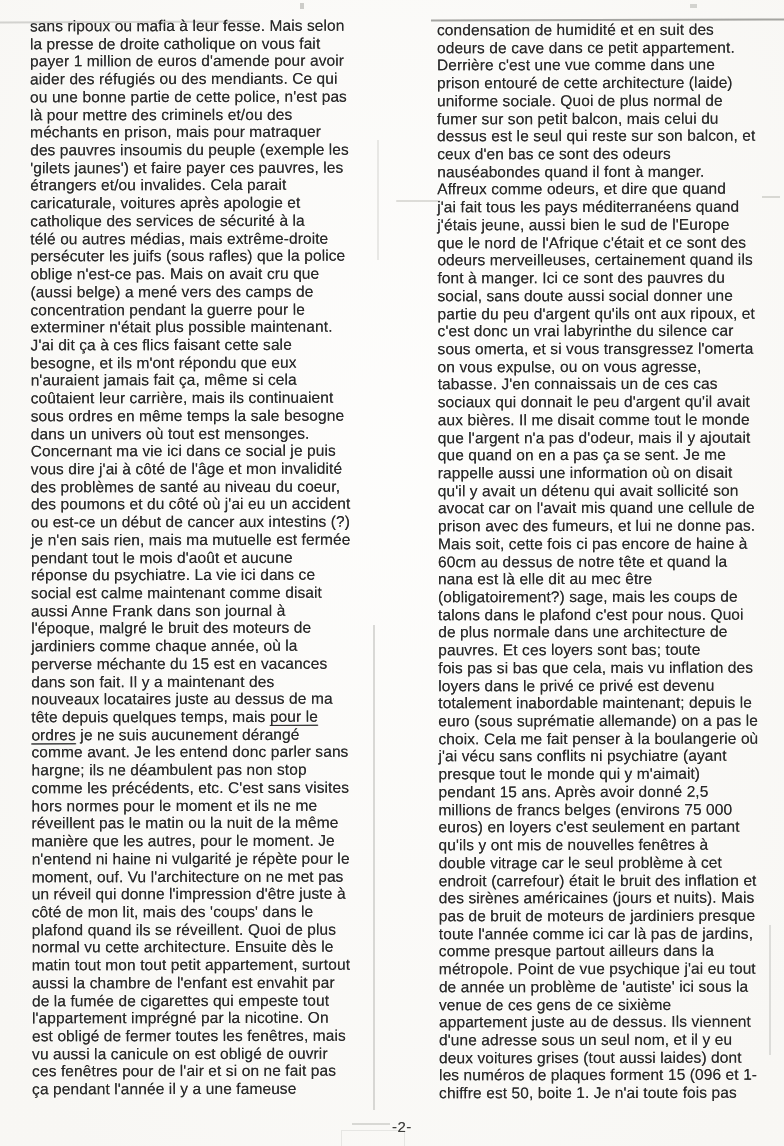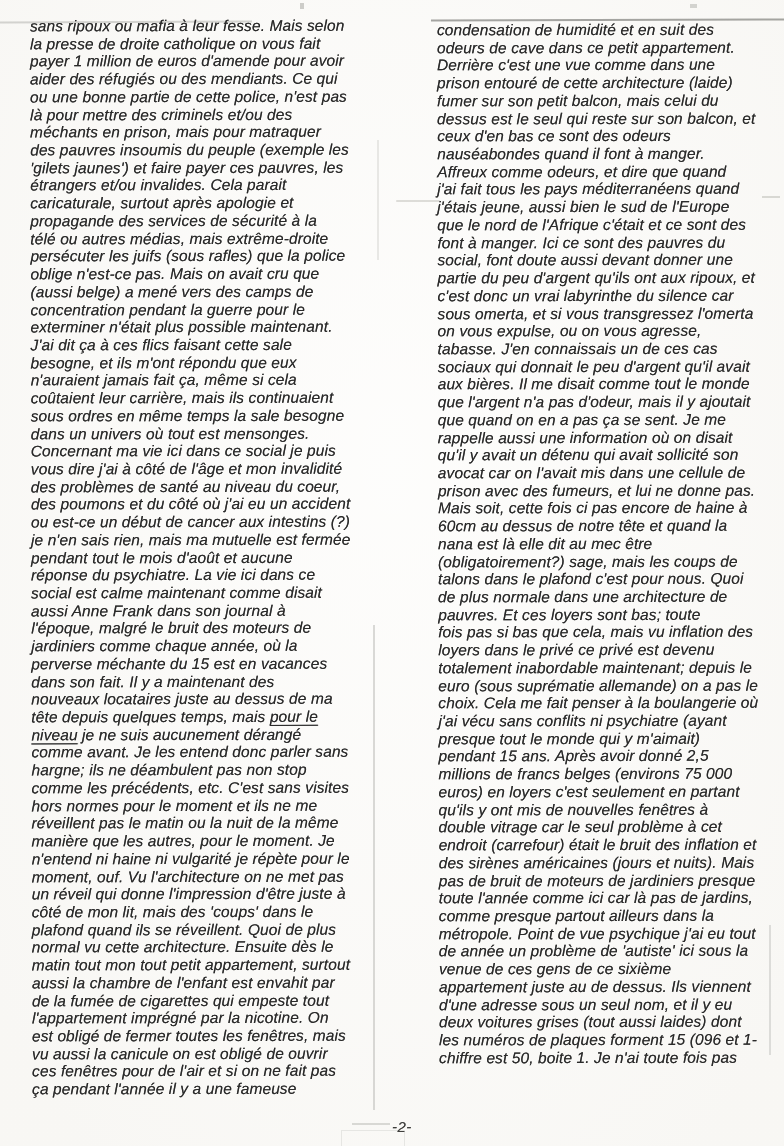--- a/index.html
+++ b/index.html
@@ -13,21 +13,20 @@
     background:var(--paper);
     position:relative;
     overflow:hidden;
     font-family:"Liberation Sans","DejaVu Sans",sans-serif;
   }
   .page{
     position:absolute;inset:0;
     background:
       radial-gradient(ellipse at 50% 40%, rgba(255,255,255,0.6), rgba(0,0,0,0.012) 90%),
       var(--paper);
-    font-style: italic;
   }
   .column{
     position:absolute;
     color:var(--ink);
     font-size:15.5px;
     line-height:17.72px;
     letter-spacing:0.1px;
     white-space:nowrap;
     text-shadow:0 0 0.6px rgba(35,35,35,0.7);
     transform:rotate(-0.12deg);
@@ -83,22 +82,22 @@
       <div class="line"><span>sans ripoux ou mafia à leur fesse. Mais selon</span></div>
       <div class="line"><span>la presse de droite catholique on vous fait</span></div>
       <div class="line"><span>payer 1 million de euros d'amende pour avoir</span></div>
       <div class="line"><span>aider des réfugiés ou des mendiants. Ce qui</span></div>
       <div class="line"><span>ou une bonne partie de cette police, n'est pas</span></div>
       <div class="line"><span>là pour mettre des criminels et/ou des</span></div>
       <div class="line"><span>méchants en prison, mais pour matraquer</span></div>
       <div class="line"><span>des pauvres insoumis du peuple (exemple les</span></div>
       <div class="line"><span>'gilets jaunes') et faire payer ces pauvres, les</span></div>
       <div class="line"><span>étrangers et/ou invalides. Cela parait</span></div>
-      <div class="line"><span>caricaturale, surtout après apologie et</span></div>
-      <div class="line"><span>propagande des services de sécurité à la</span></div>
+      <div class="line"><span>caricaturale, voitures après apologie et</span></div>
+      <div class="line"><span>catholique des services de sécurité à la</span></div>
       <div class="line"><span>télé ou autres médias, mais extrême-droite</span></div>
       <div class="line"><span>persécuter les juifs (sous rafles) que la police</span></div>
       <div class="line"><span>oblige n'est-ce pas. Mais on avait cru que</span></div>
       <div class="line"><span>(aussi belge) a mené vers des camps de</span></div>
       <div class="line"><span>concentration pendant la guerre pour le</span></div>
       <div class="line"><span>exterminer n'était plus possible maintenant.</span></div>
       <div class="line"><span>J'ai dit ça à ces flics faisant cette sale</span></div>
       <div class="line"><span>besogne, et ils m'ont répondu que eux</span></div>
       <div class="line"><span>n'auraient jamais fait ça, même si cela</span></div>
       <div class="line"><span>coûtaient leur carrière, mais ils continuaient</span></div>
@@ -113,21 +112,21 @@
       <div class="line"><span>pendant tout le mois d'août et aucune</span></div>
       <div class="line"><span>réponse du psychiatre. La vie ici dans ce</span></div>
       <div class="line"><span>social est calme maintenant comme disait</span></div>
       <div class="line"><span>aussi Anne Frank dans son journal à</span></div>
       <div class="line"><span>l'époque, malgré le bruit des moteurs de</span></div>
       <div class="line"><span>jardiniers comme chaque année, où la</span></div>
       <div class="line"><span>perverse méchante du 15 est en vacances</span></div>
       <div class="line"><span>dans son fait. Il y a maintenant des</span></div>
       <div class="line"><span>nouveaux locataires juste au dessus de ma</span></div>
       <div class="line"><span>tête depuis quelques temps, mais </span><span class="underlined">pour le</span></div>
-      <div class="line"><span class="underlined">niveau</span><span> je ne suis aucunement dérangé</span></div>
+      <div class="line"><span class="underlined">ordres</span><span> je ne suis aucunement dérangé</span></div>
       <div class="line"><span>comme avant. Je les entend donc parler sans</span></div>
       <div class="line"><span>hargne; ils ne déambulent pas non stop</span></div>
       <div class="line"><span>comme les précédents, etc. C'est sans visites</span></div>
       <div class="line"><span>hors normes pour le moment et ils ne me</span></div>
       <div class="line"><span>réveillent pas le matin ou la nuit de la même</span></div>
       <div class="line"><span>manière que les autres, pour le moment. Je</span></div>
       <div class="line"><span>n'entend ni haine ni vulgarité je répète pour le</span></div>
       <div class="line"><span>moment, ouf. Vu l'architecture on ne met pas</span></div>
       <div class="line"><span>un réveil qui donne l'impression d'être juste à</span></div>
       <div class="line"><span>côté de mon lit, mais des 'coups' dans le</span></div>
@@ -141,42 +140,44 @@
       <div class="line"><span>vu aussi la canicule on est obligé de ouvrir</span></div>
       <div class="line"><span>ces fenêtres pour de l'air et si on ne fait pas</span></div>
       <div class="line"><span>ça pendant l'année il y a une fameuse</span></div>
     </div>
 
   <div class="column right">
       <div class="line"><span>condensation de humidité et en suit des</span></div>
       <div class="line"><span>odeurs de cave dans ce petit appartement.</span></div>
       <div class="line"><span>Derrière c'est une vue comme dans une</span></div>
       <div class="line"><span>prison entouré de cette architecture (laide)</span></div>
+      <div class="line"><span>uniforme sociale. Quoi de plus normal de</span></div>
       <div class="line"><span>fumer sur son petit balcon, mais celui du</span></div>
       <div class="line"><span>dessus est le seul qui reste sur son balcon, et</span></div>
       <div class="line"><span>ceux d'en bas ce sont des odeurs</span></div>
       <div class="line"><span>nauséabondes quand il font à manger.</span></div>
       <div class="line"><span>Affreux comme odeurs, et dire que quand</span></div>
       <div class="line"><span>j'ai fait tous les pays méditerranéens quand</span></div>
       <div class="line"><span>j'étais jeune, aussi bien le sud de l'Europe</span></div>
       <div class="line"><span>que le nord de l'Afrique c'était et ce sont des</span></div>
+      <div class="line"><span>odeurs merveilleuses, certainement quand ils</span></div>
       <div class="line"><span>font à manger. Ici ce sont des pauvres du</span></div>
-      <div class="line"><span>social, font doute aussi devant donner une</span></div>
+      <div class="line"><span>social, sans doute aussi social donner une</span></div>
       <div class="line"><span>partie du peu d'argent qu'ils ont aux ripoux, et</span></div>
       <div class="line"><span>c'est donc un vrai labyrinthe du silence car</span></div>
       <div class="line"><span>sous omerta, et si vous transgressez l'omerta</span></div>
       <div class="line"><span>on vous expulse, ou on vous agresse,</span></div>
       <div class="line"><span>tabasse. J'en connaissais un de ces cas</span></div>
       <div class="line"><span>sociaux qui donnait le peu d'argent qu'il avait</span></div>
       <div class="line"><span>aux bières. Il me disait comme tout le monde</span></div>
       <div class="line"><span>que l'argent n'a pas d'odeur, mais il y ajoutait</span></div>
       <div class="line"><span>que quand on en a pas ça se sent. Je me</span></div>
       <div class="line"><span>rappelle aussi une information où on disait</span></div>
       <div class="line"><span>qu'il y avait un détenu qui avait sollicité son</span></div>
-      <div class="line"><span>avocat car on l'avait mis dans une cellule de</span></div>
+      <div class="line"><span>avocat car on l'avait mis quand une cellule de</span></div>
       <div class="line"><span>prison avec des fumeurs, et lui ne donne pas.</span></div>
       <div class="line"><span>Mais soit, cette fois ci pas encore de haine à</span></div>
       <div class="line"><span>60cm au dessus de notre tête et quand la</span></div>
       <div class="line"><span>nana est là elle dit au mec être</span></div>
       <div class="line"><span>(obligatoirement?) sage, mais les coups de</span></div>
       <div class="line"><span>talons dans le plafond c'est pour nous. Quoi</span></div>
       <div class="line"><span>de plus normale dans une architecture de</span></div>
       <div class="line"><span>pauvres. Et ces loyers sont bas; toute</span></div>
       <div class="line"><span>fois pas si bas que cela, mais vu inflation des</span></div>
       <div class="line"><span>loyers dans le privé ce privé est devenu</span></div>

